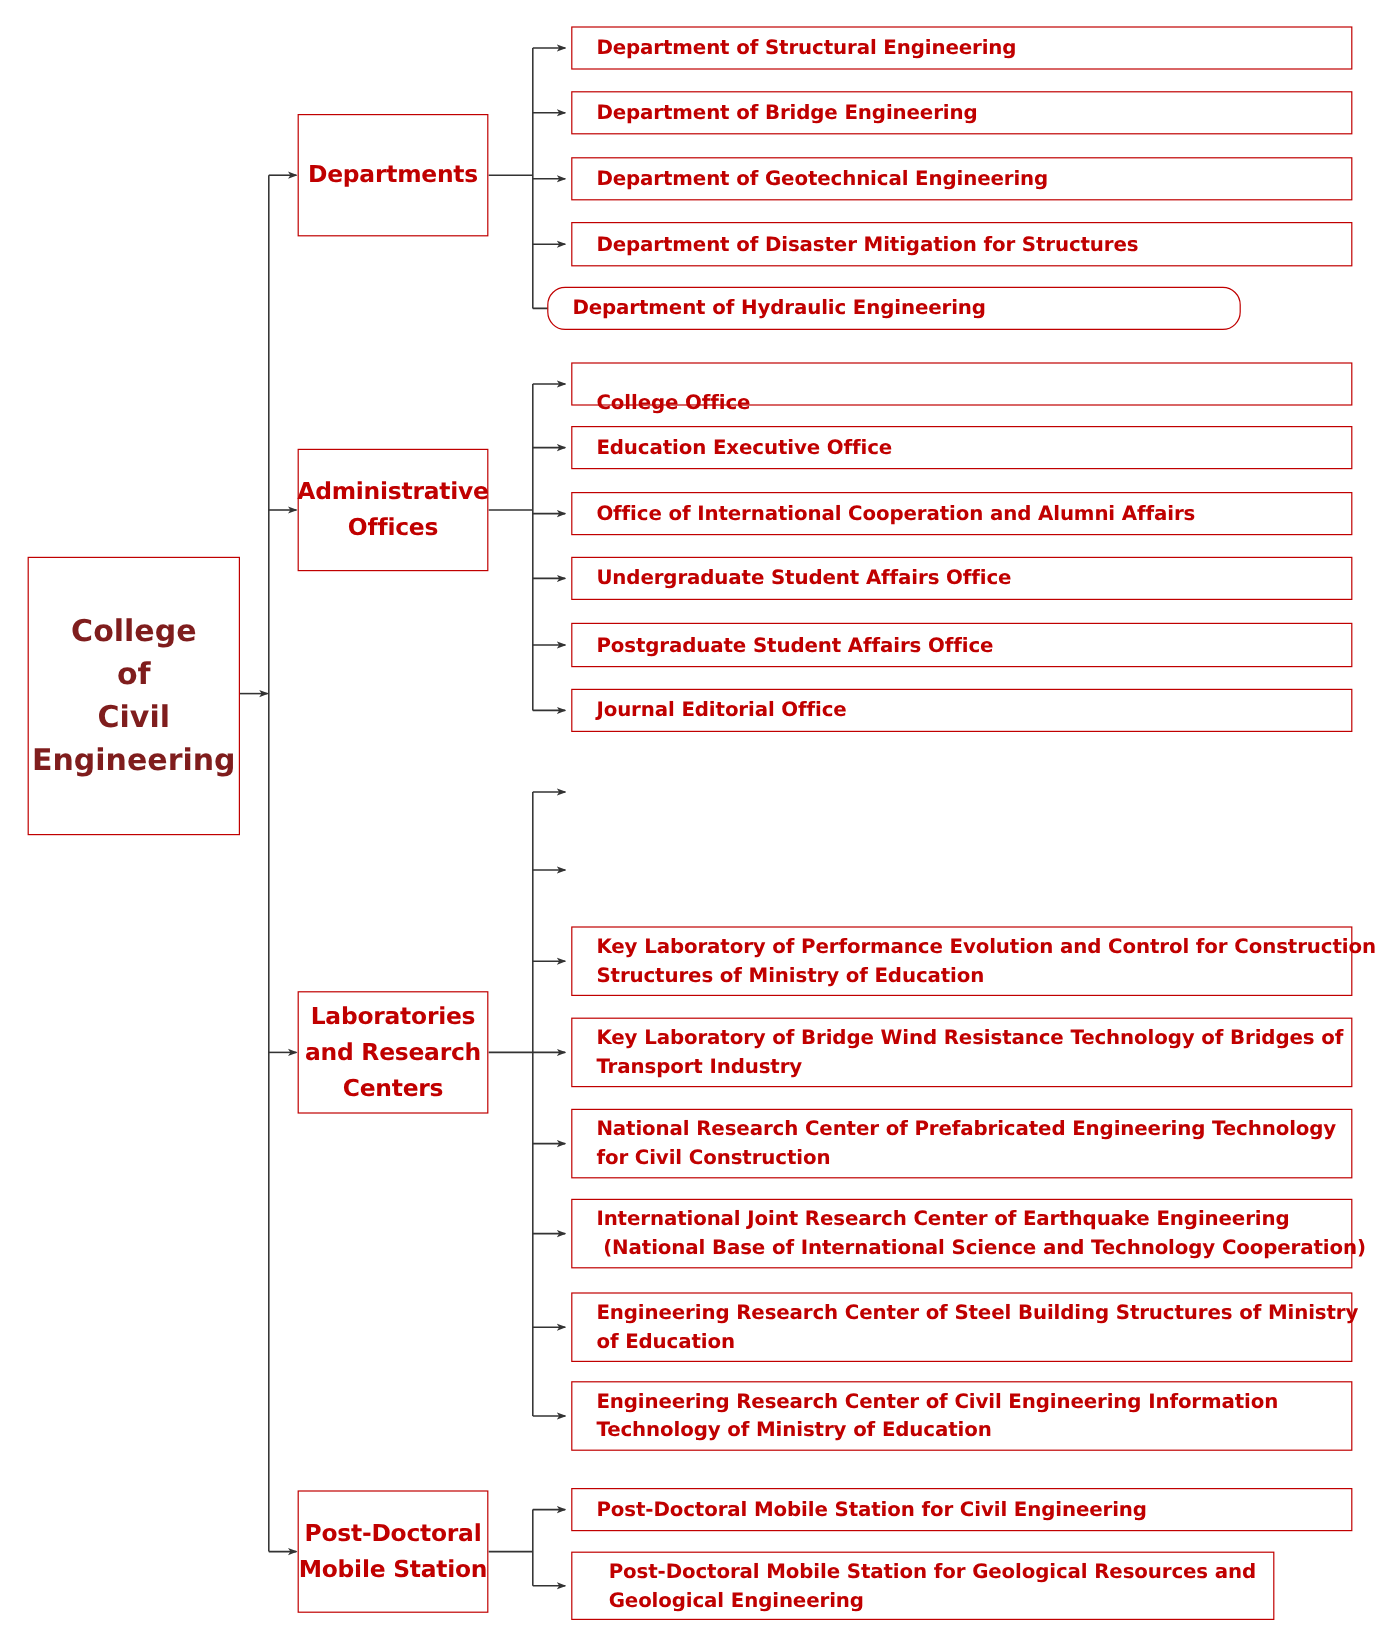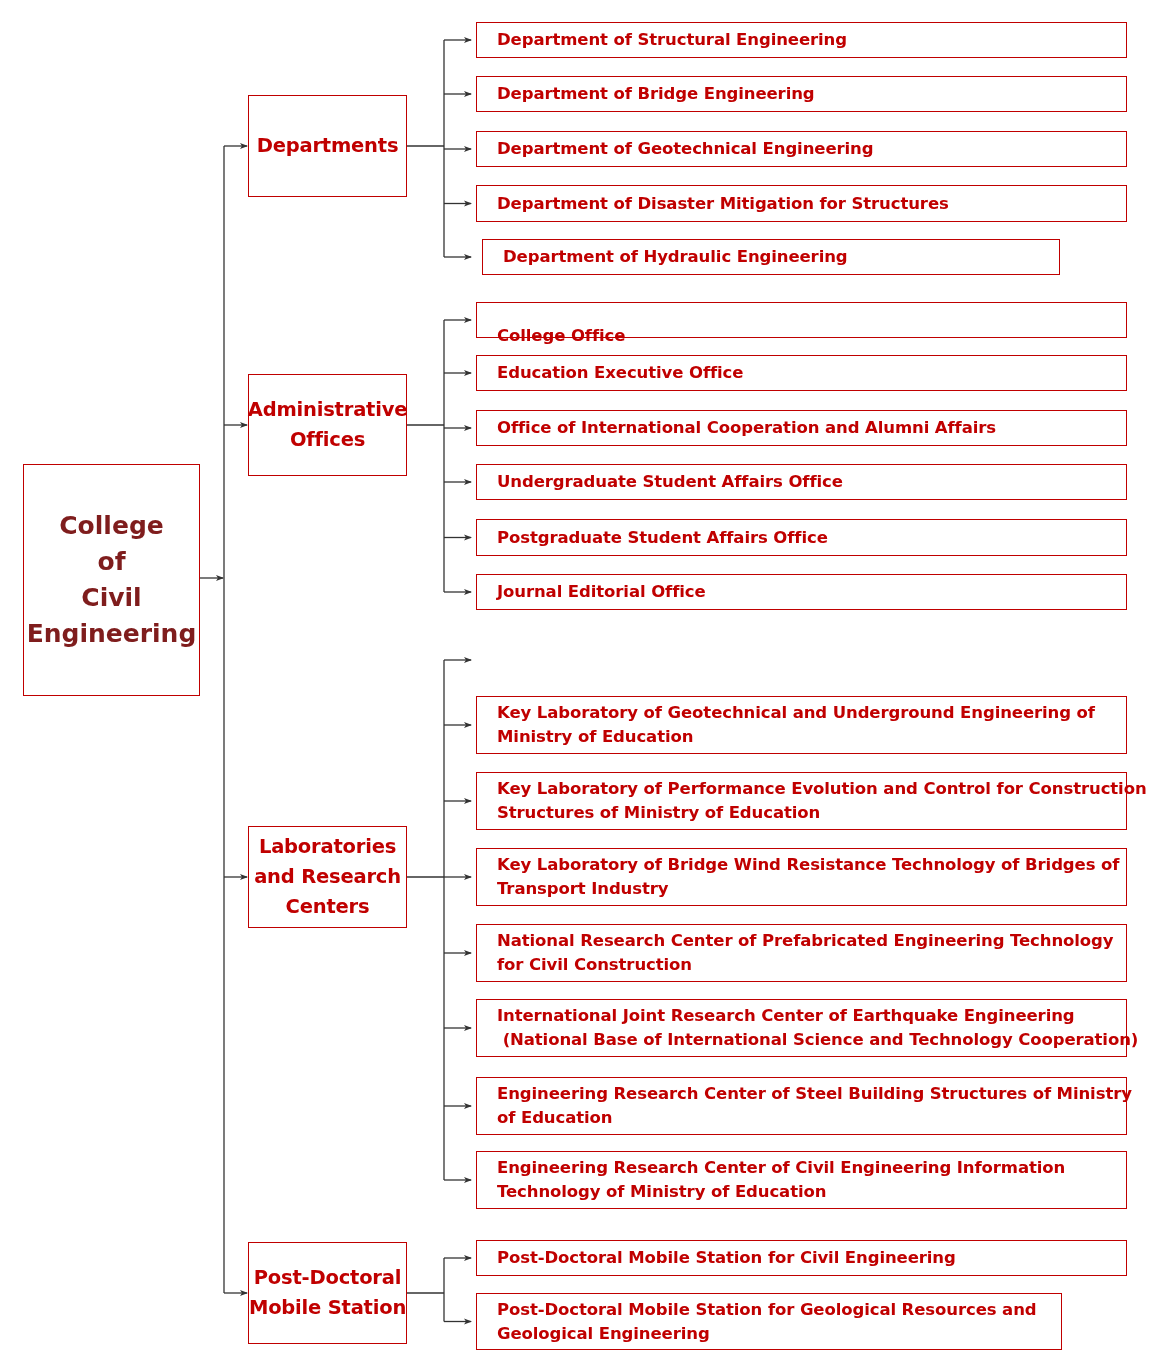--- a/index.html
+++ b/index.html
@@ -89,21 +89,21 @@
     <div class="box leaf" style="left: 476px; top: 131px; width: 651px; height: 36px;">
       <div>
         <span style="display: block; white-space: pre;">Department of Geotechnical Engineering</span>
       </div>
     </div>
     <div class="box leaf" style="left: 476px; top: 185px; width: 651px; height: 37px;">
       <div>
         <span style="display: block; white-space: pre;">Department of Disaster Mitigation for Structures</span>
       </div>
     </div>
-    <div class="box leaf" style="left: 482px; top: 239px; width: 578px; height: 36px;">
+    <div class="box leaf" style="left: 456px; top: 239px; width: 578px; height: 36px; border-radius: 15px;">
       <div>
         <span style="display: block; white-space: pre;">Department of Hydraulic Engineering</span>
       </div>
     </div>
     <div class="box l1" style="left: 248px; top: 374px; width: 159px; height: 102px;">
       <span>
         <span style="display: block; white-space: pre;">Administrative</span>
         <span style="display: block; white-space: pre;">Offices</span>
       </span>
     </div>
@@ -137,26 +137,20 @@
         <span style="display: block; white-space: pre;">Journal Editorial Office</span>
       </div>
     </div>
     <div class="box l1" style="left: 248px; top: 826px; width: 159px; height: 102px;">
       <span>
         <span style="display: block; white-space: pre;">Laboratories</span>
         <span style="display: block; white-space: pre;">and Research</span>
         <span style="display: block; white-space: pre;">Centers</span>
       </span>
     </div>
-    <div class="box leaf" style="left: 476px; top: 696px; width: 651px; height: 58px;">
-      <div>
-        <span style="display: block; white-space: pre;">Key Laboratory of Geotechnical and Underground Engineering of</span>
-        <span style="display: block; white-space: pre;">Ministry of Education</span>
-      </div>
-    </div>
     <div class="box leaf" style="left: 476px; top: 772px; width: 651px; height: 58px;">
       <div>
         <span style="display: block; white-space: pre;">Key Laboratory of Performance Evolution and Control for Construction</span>
         <span style="display: block; white-space: pre;">Structures of Ministry of Education</span>
       </div>
     </div>
     <div class="box leaf" style="left: 476px; top: 848px; width: 651px; height: 58px;">
       <div>
         <span style="display: block; white-space: pre;">Key Laboratory of Bridge Wind Resistance Technology of Bridges of</span>
         <span style="display: block; white-space: pre;">Transport Industry</span>
@@ -190,19 +184,19 @@
       <span>
         <span style="display: block; white-space: pre;">Post-Doctoral</span>
         <span style="display: block; white-space: pre;">Mobile Station</span>
       </span>
     </div>
     <div class="box leaf" style="left: 476px; top: 1240px; width: 651px; height: 36px;">
       <div>
         <span style="display: block; white-space: pre;">Post-Doctoral Mobile Station for Civil Engineering</span>
       </div>
     </div>
-    <div class="box leaf" style="left: 476px; top: 1293px; width: 586px; height: 57px;">
+    <div class="box leaf" style="left: 476px; top: 1293px; width: 586px; height: 57px; justify-content: center;">
       <div>
         <span style="display: block; white-space: pre;">Post-Doctoral Mobile Station for Geological Resources and</span>
         <span style="display: block; white-space: pre;">Geological Engineering</span>
       </div>
     </div>
   </div>
 
 </body></html>

